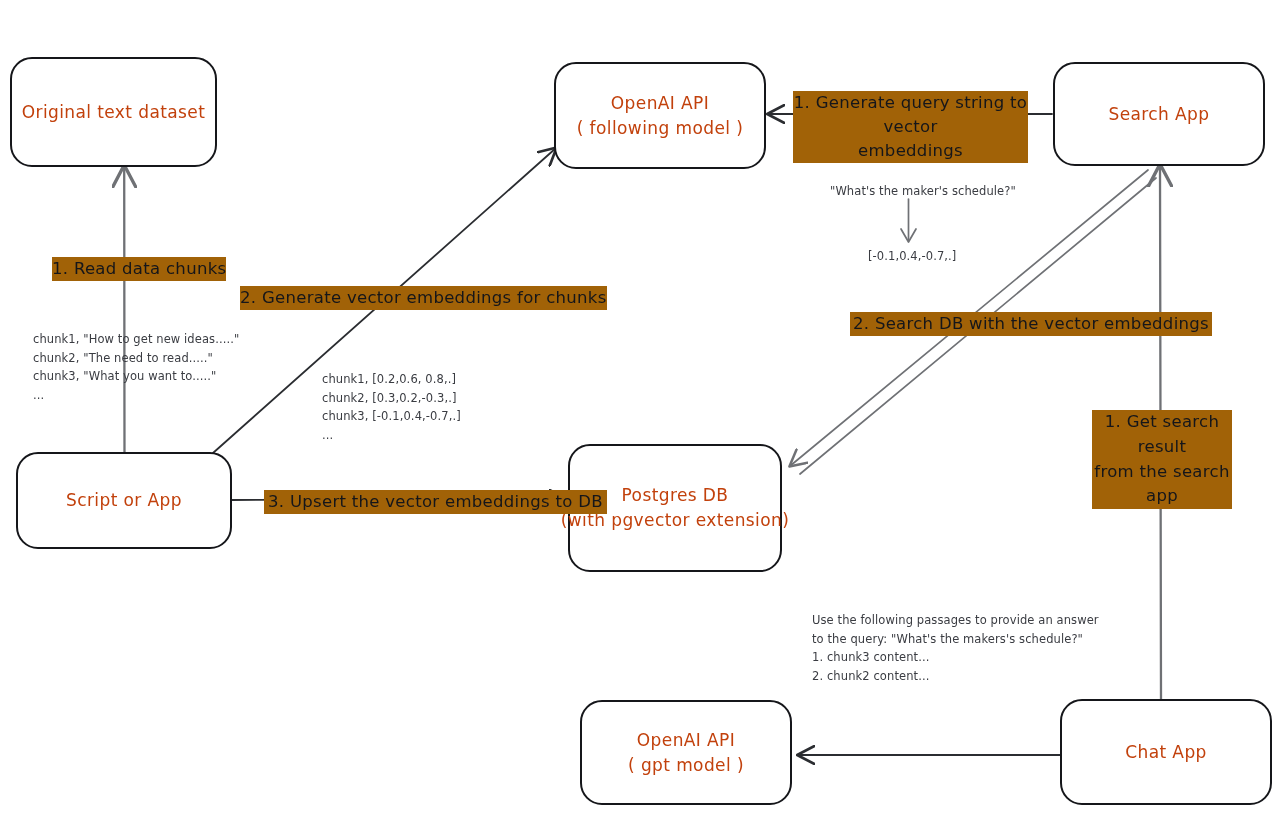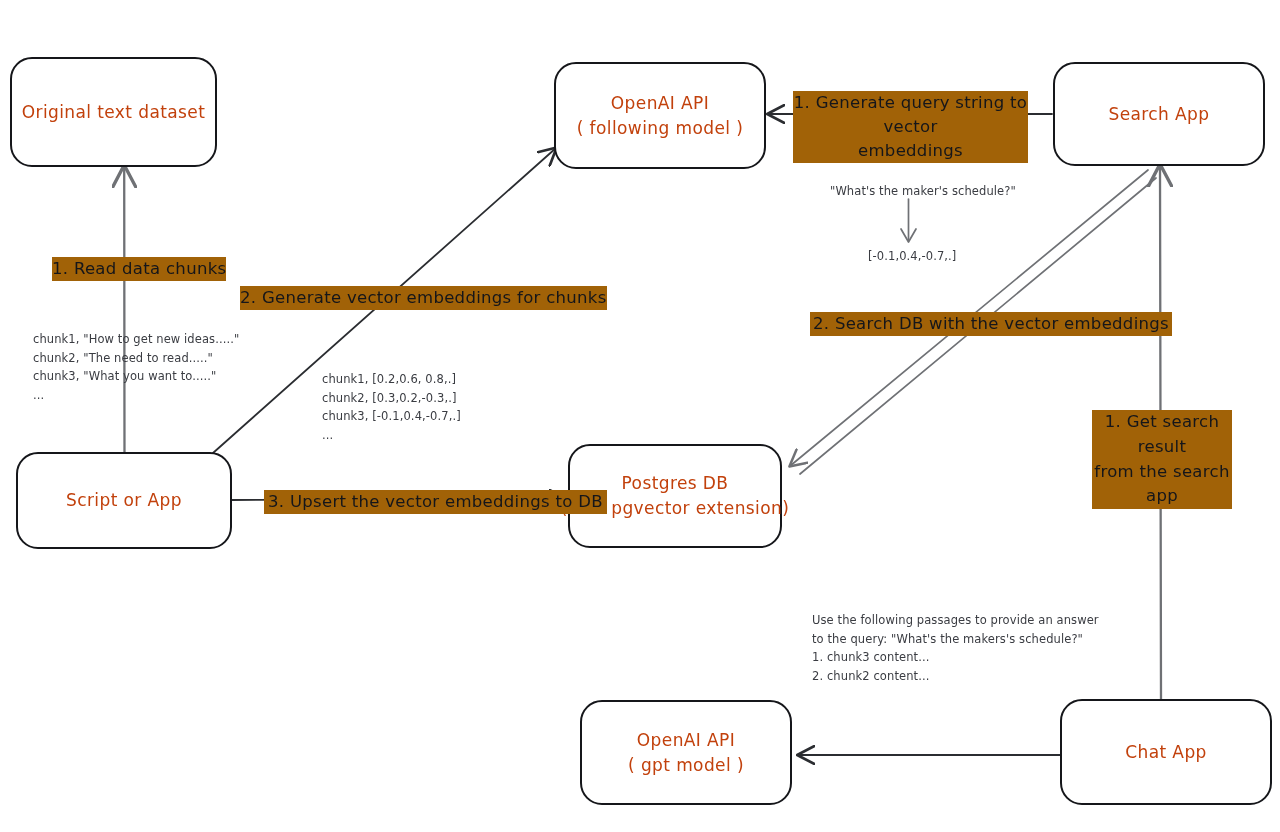--- a/index.html
+++ b/index.html
@@ -133,21 +133,21 @@
   <div class="node" style="left:1053px; top:62px; width:212px; height:104px;">
     <div class="line1">Search App</div>
 
   </div>
 
   <div class="node" style="left:16px; top:452px; width:216px; height:97px;">
     <div class="line1">Script or App</div>
 
   </div>
 
-  <div class="node" style="left:568px; top:444px; width:214px; height:104px;">
+  <div class="node" style="left:568px; top:444px; width:214px; height:128px;">
     <div class="line1">Postgres DB</div>
     <div class="line2">(with pgvector extension)</div>
   </div>
 
   <div class="node" style="left:580px; top:700px; width:212px; height:105px;">
     <div class="line1">OpenAI API</div>
     <div class="line2">( gpt model )</div>
   </div>
 
   <div class="node" style="left:1060px; top:699px; width:212px; height:106px;">
@@ -157,21 +157,21 @@
 
   <div class="edge-label left" style="left:52px; top:257px;">1. Read data chunks</div>
 
   <div class="edge-label left" style="left:240px; top:286px;">2. Generate vector embeddings for chunks</div>
 
   <div class="edge-label left" style="left:264px; top:490px; padding:0 4px;">3. Upsert the vector embeddings  to DB</div>
 
   <div class="edge-label" style="left:793px; top:91px; width:235px; white-space:pre-line;">1. Generate query string to vector
 embeddings</div>
 
-  <div class="edge-label left" style="left:810px; top:312px; padding:0 3px;">2. Search DB with the vector embeddings</div>
+  <div class="edge-label left" style="left:850px; top:312px; padding:0 3px;">2. Search DB with the vector embeddings</div>
 
   <div class="edge-label" style="left:1092px; top:410px; width:140px; white-space:pre-line; line-height:1.5;">1. Get search result
 from the search app</div>
 
 
   <div class="note" style="left:33px; top:330px;">chunk1, "How to get new ideas....."
 chunk2, "The need to read....."
 chunk3, "What you want to....."
 ...</div>
 

